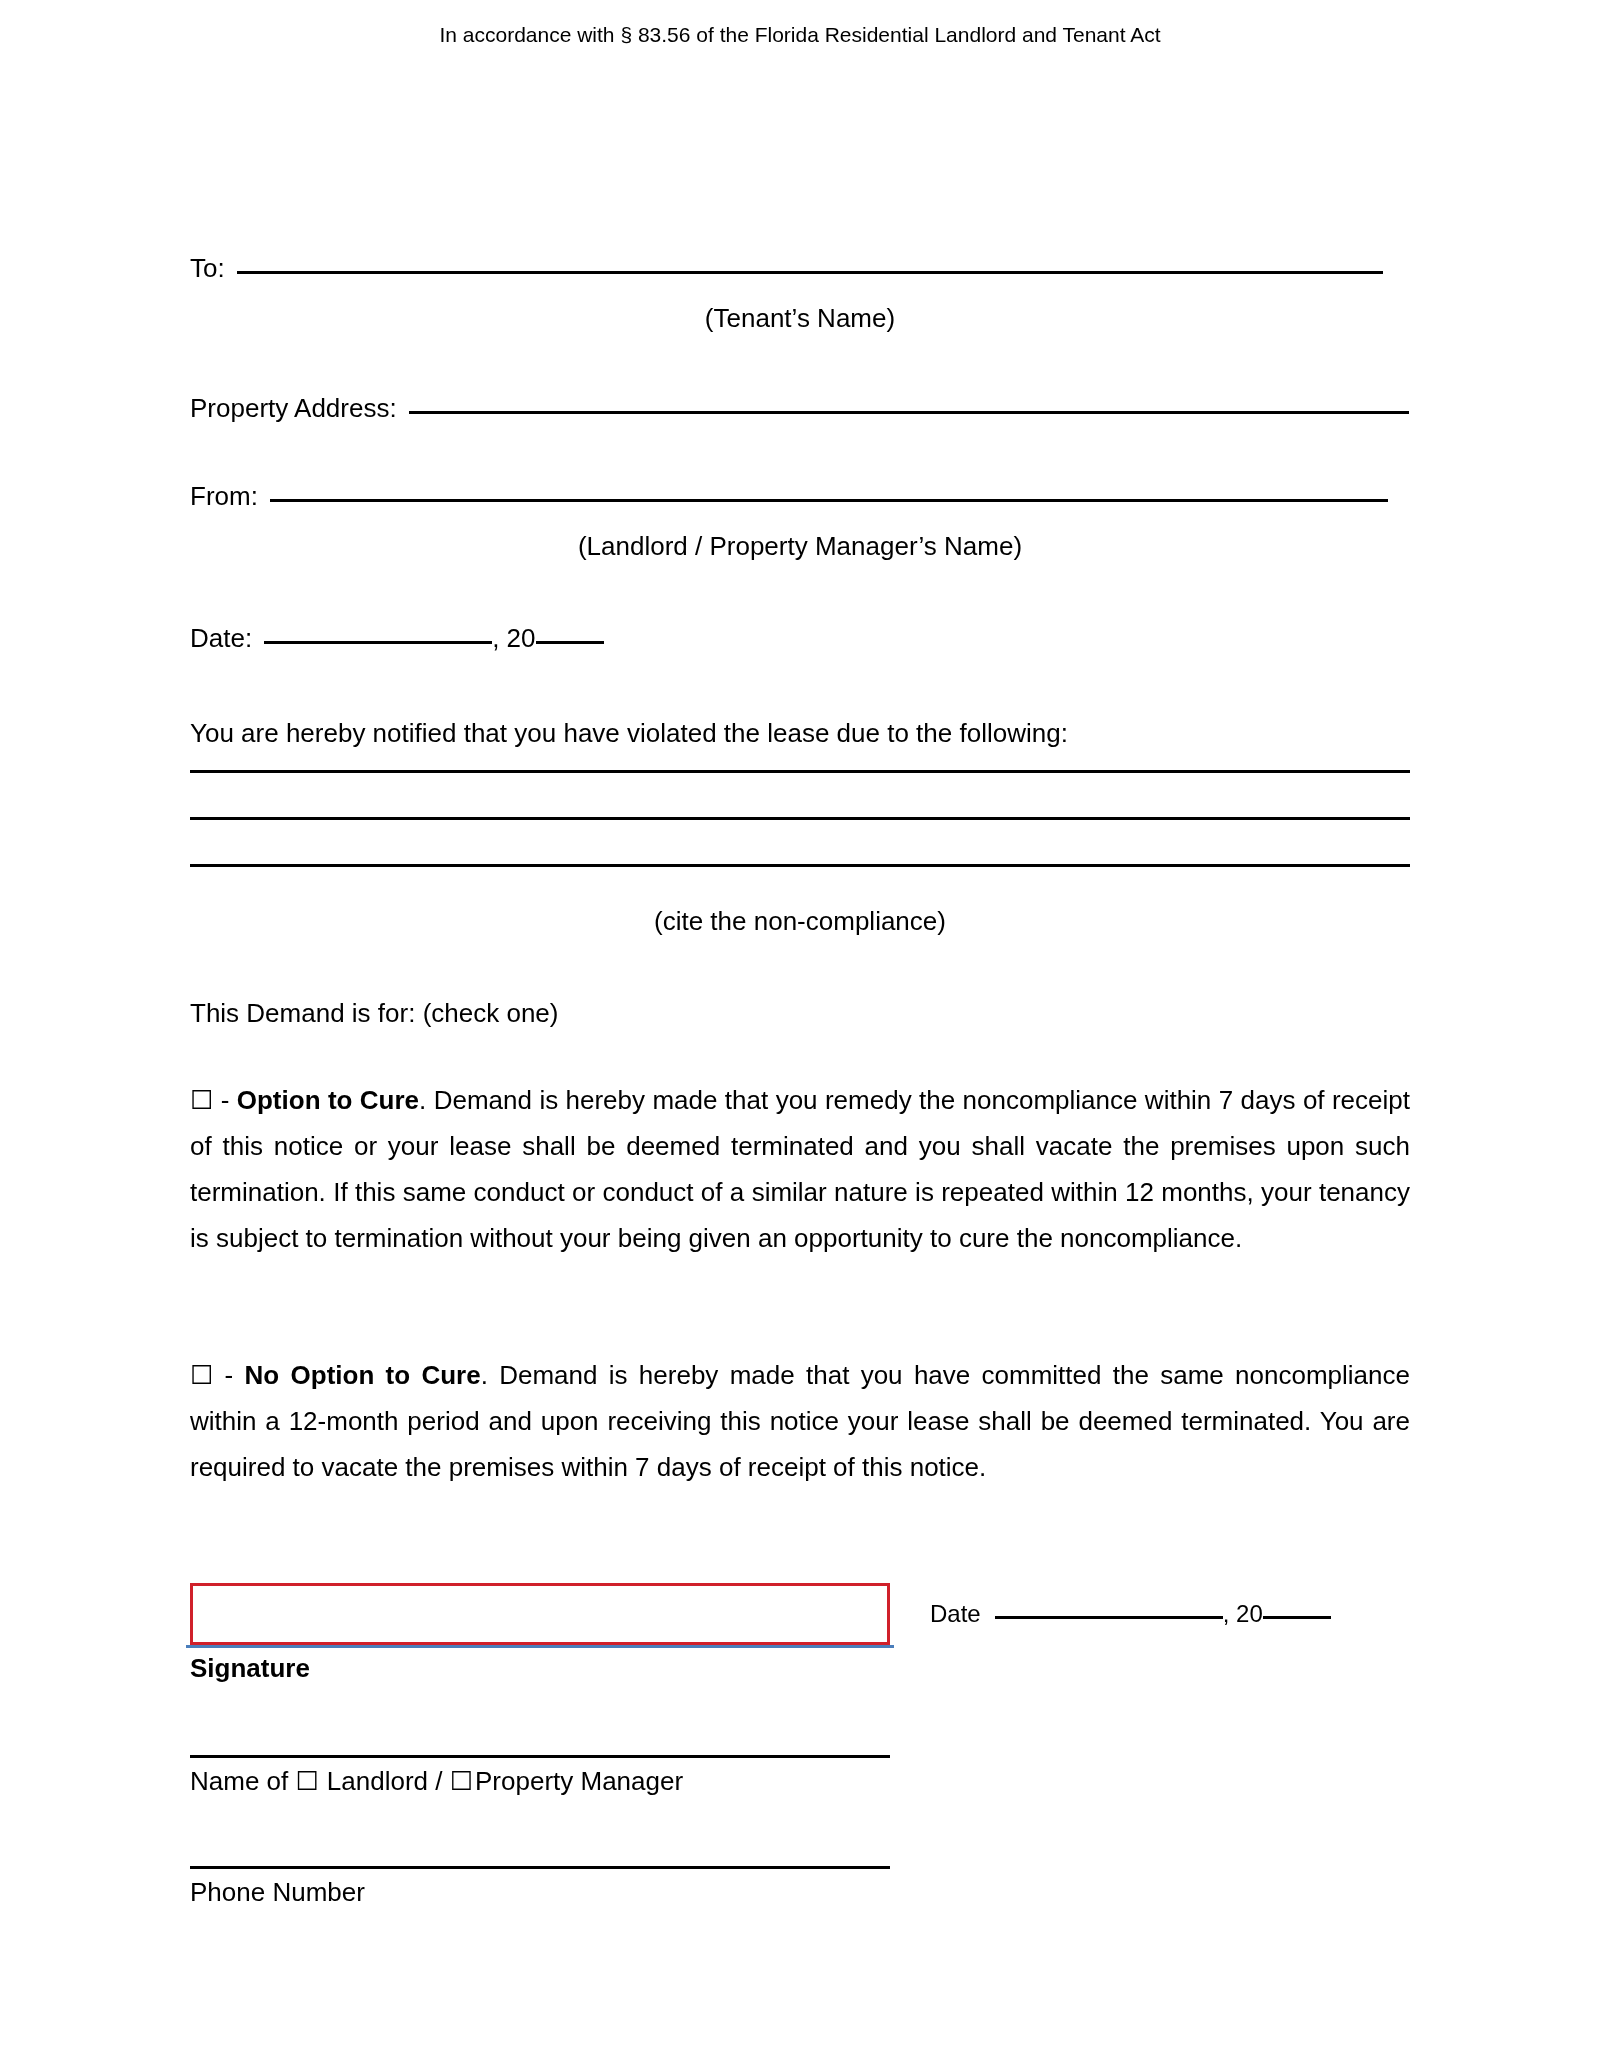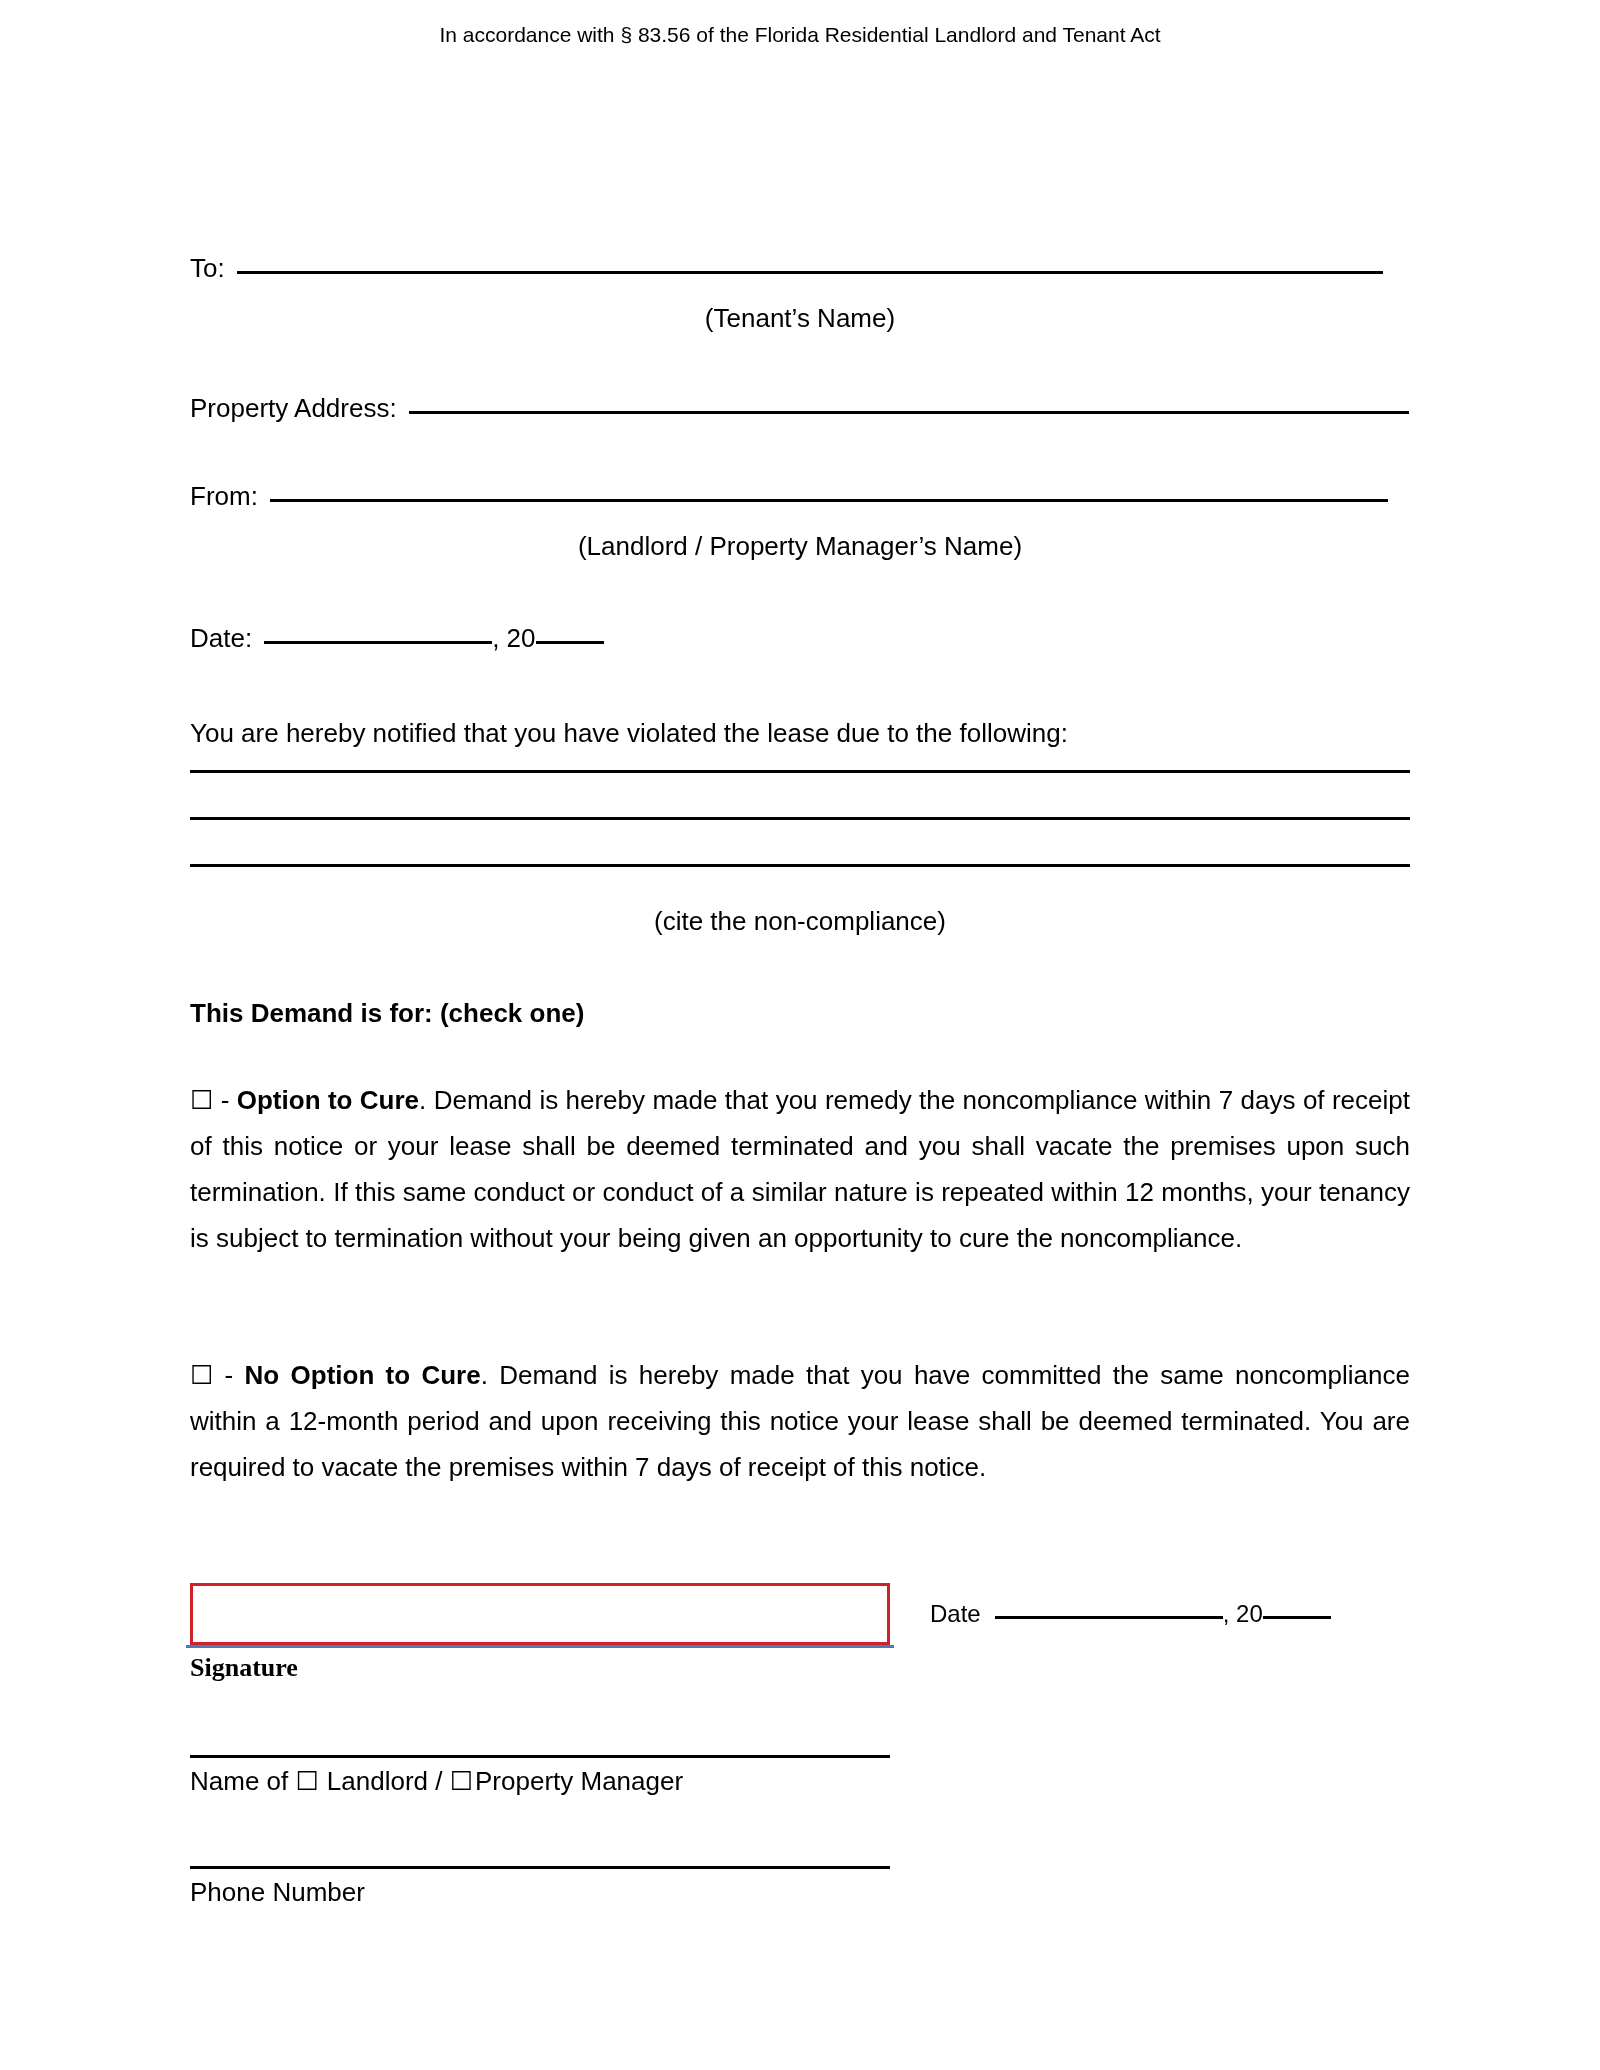--- a/index.html
+++ b/index.html
@@ -86,21 +86,21 @@
   #addr-row        { left: 190px; top: 395px;  width: 1220px; }
   #from-row        { left: 190px; top: 483px;  width: 1220px; }
   #from-caption    { left: 190px; top: 533px;  width: 1220px; }
   #date-row        { left: 190px; top: 625px;  width: 1220px; }
   #notify-row      { left: 190px; top: 720px;  width: 1220px; }
 
   #cite-lines      { left: 190px; top: 770px;  width: 1220px; }
   #cite-lines .rule-block { margin-bottom: 44px; }
   #cite-caption    { left: 190px; top: 908px;  width: 1220px; }
 
-  #demand-row      { left: 190px; top: 1000px; width: 1220px; font-weight: bold; }
+  #demand-row      { left: 190px; top: 1000px; width: 1220px; }
   #opt-cure-para   { left: 190px; top: 1077px; width: 1220px; }
   #no-opt-para     { left: 190px; top: 1352px; width: 1220px; }
 
   
   #sig-field {
     left: 190px; top: 1583px;
     width: 700px; height: 62px;
     border: 3px solid #d0202a;
     background: #ffffff;
     box-sizing: border-box;
@@ -109,21 +109,20 @@
     left: 186px; top: 1645px;
     width: 708px; height: 0;
     border-bottom: 3px solid #4a7ebb;
   }
   #sig-label {
     left: 190px; top: 1655px;
     width: 700px;
     font-size: 26px;
     font-weight: bold;
     line-height: 1.0;
-    font-family: Liberation Serif, serif;
   }
   #sig-date-row {
     left: 930px; top: 1602px;
     width: 480px;
     font-size: 24px;
     line-height: 1.0;
     white-space: nowrap;
   }
 
   #name-rule   { left: 190px; top: 1755px; width: 700px; }

